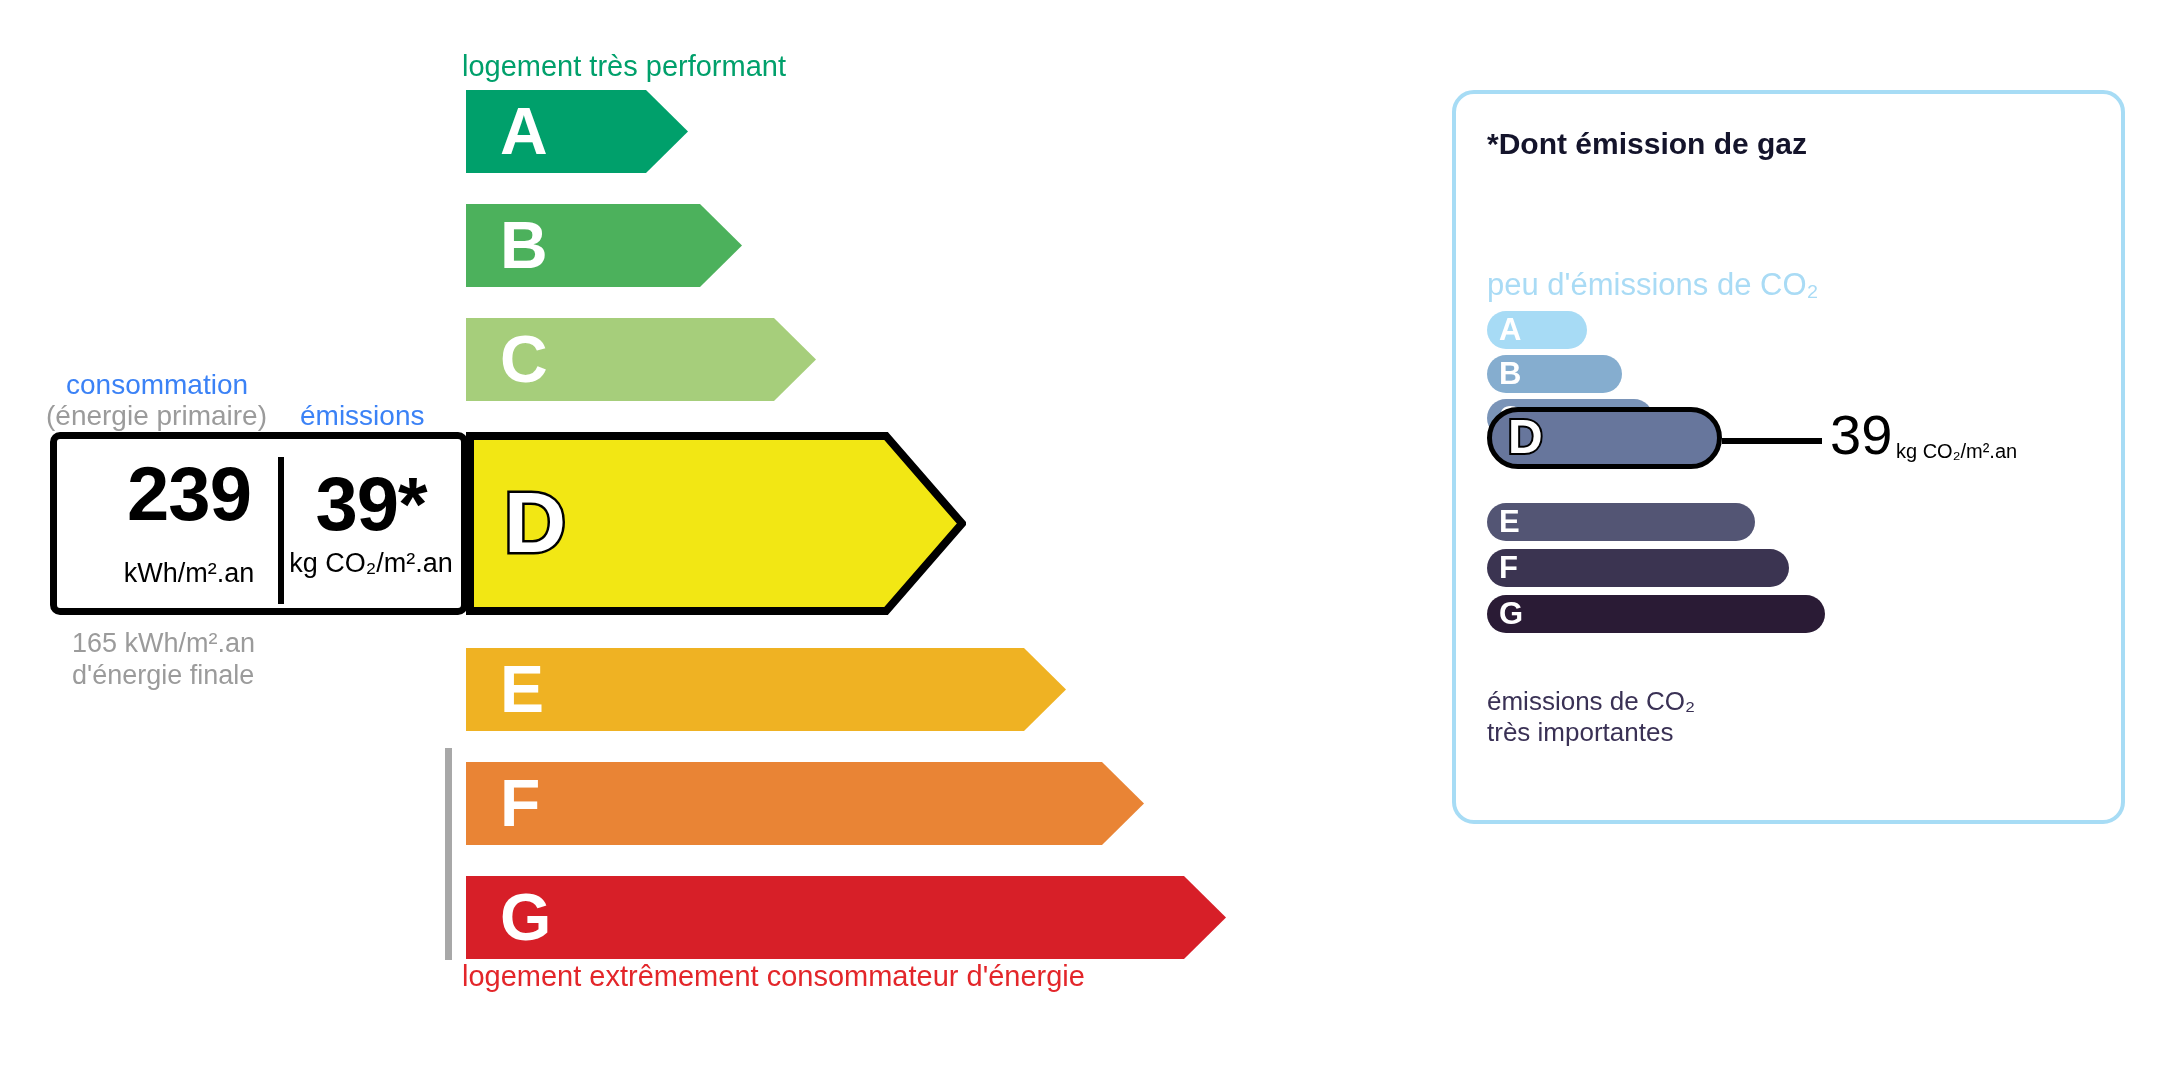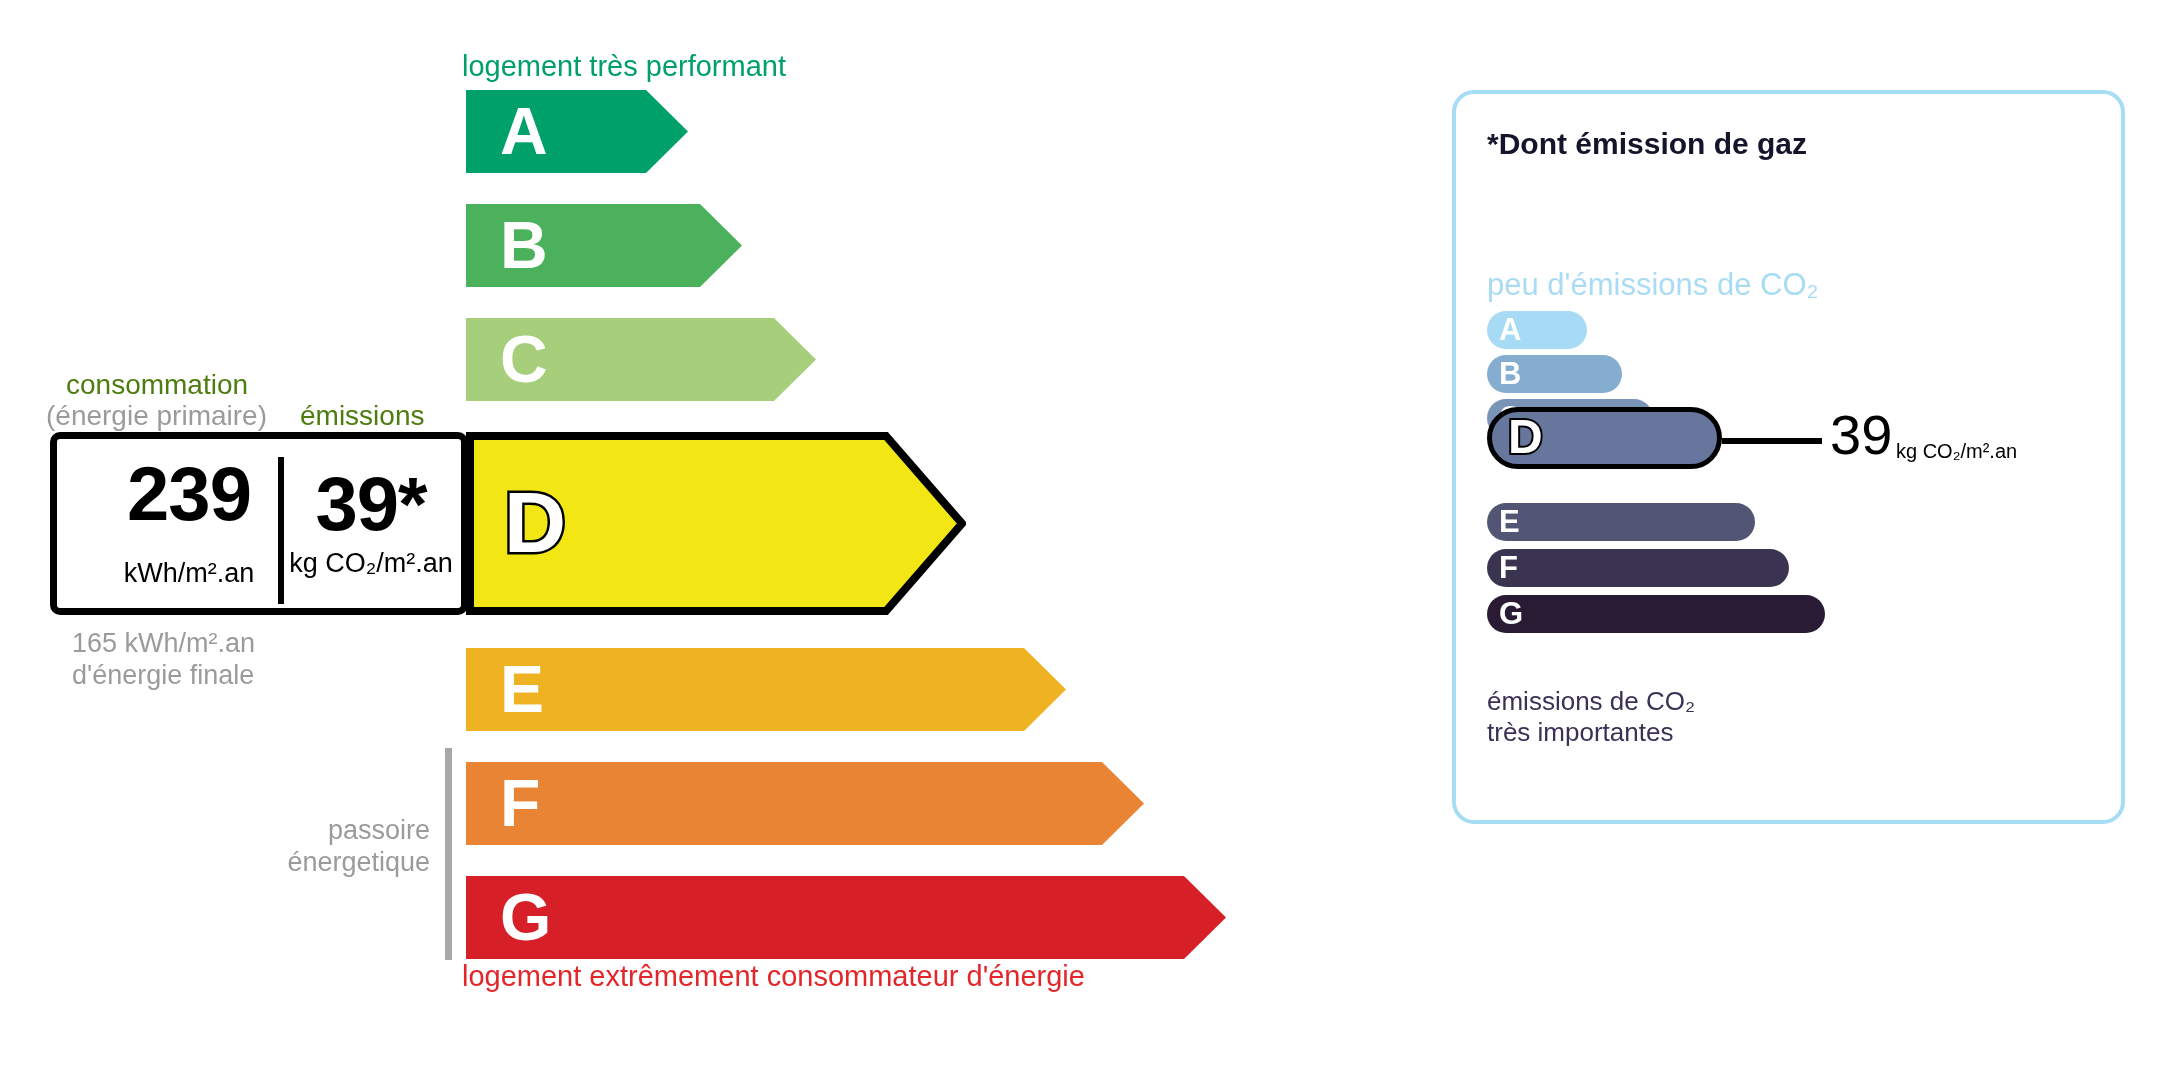--- a/index.html
+++ b/index.html
@@ -114,21 +114,21 @@
     left: 221px;
     top: 18px;
     width: 6px;
     height: 147px;
     background: #000000;
   }
 
   .head-label {
     position: absolute;
     font-size: 28px;
-    color: #4d7c0f;
+    color: #3b82f6;
     white-space: nowrap;
   }
   #label-consommation { left: 66px; top: 369px; }
   #label-energie-primaire {
     left: 46px; top: 400px;
     color: #9b9b9b;
   }
   #label-emissions { left: 300px; top: 400px; }
 
   #final-energy {
@@ -337,24 +337,20 @@
       <div class="value-unit">kg CO₂/m².an</div>
     </div>
   </div>
 
   <div id="final-energy">
     <div>165 kWh/m².an</div>
     <div>d'énergie finale</div>
   </div>
 
   <div id="passoire-bar"></div>
-  <div id="passoire-label">
-    <div>passoire</div>
-    <div>énergetique</div>
-  </div>
 </div>
 
 <div id="co2-panel">
 
   <div id="co2-title">
     <div>*Dont émission de gaz</div>
   </div>
 
   <div id="co2-top-caption">peu d'émissions de CO₂</div>
 

